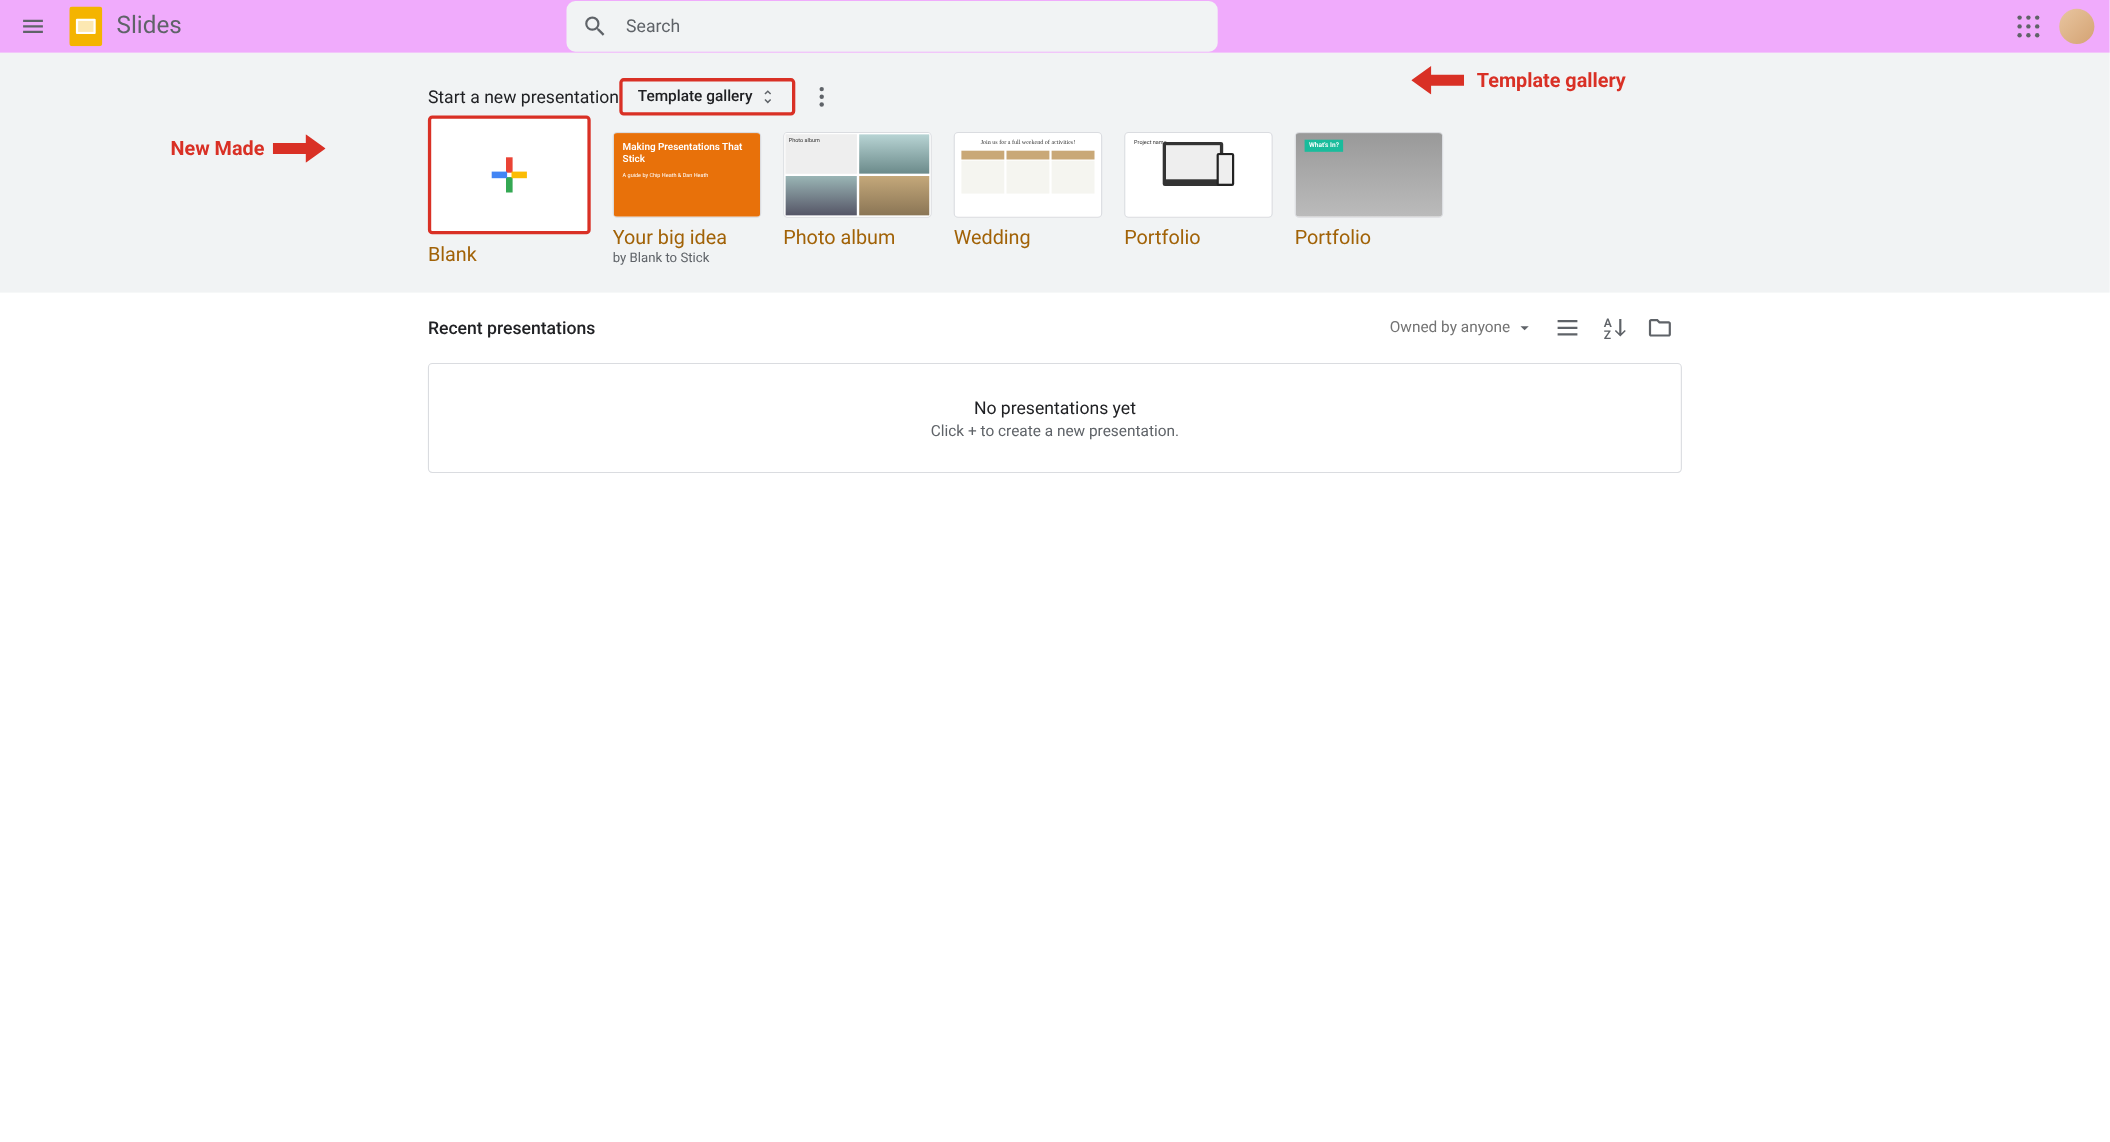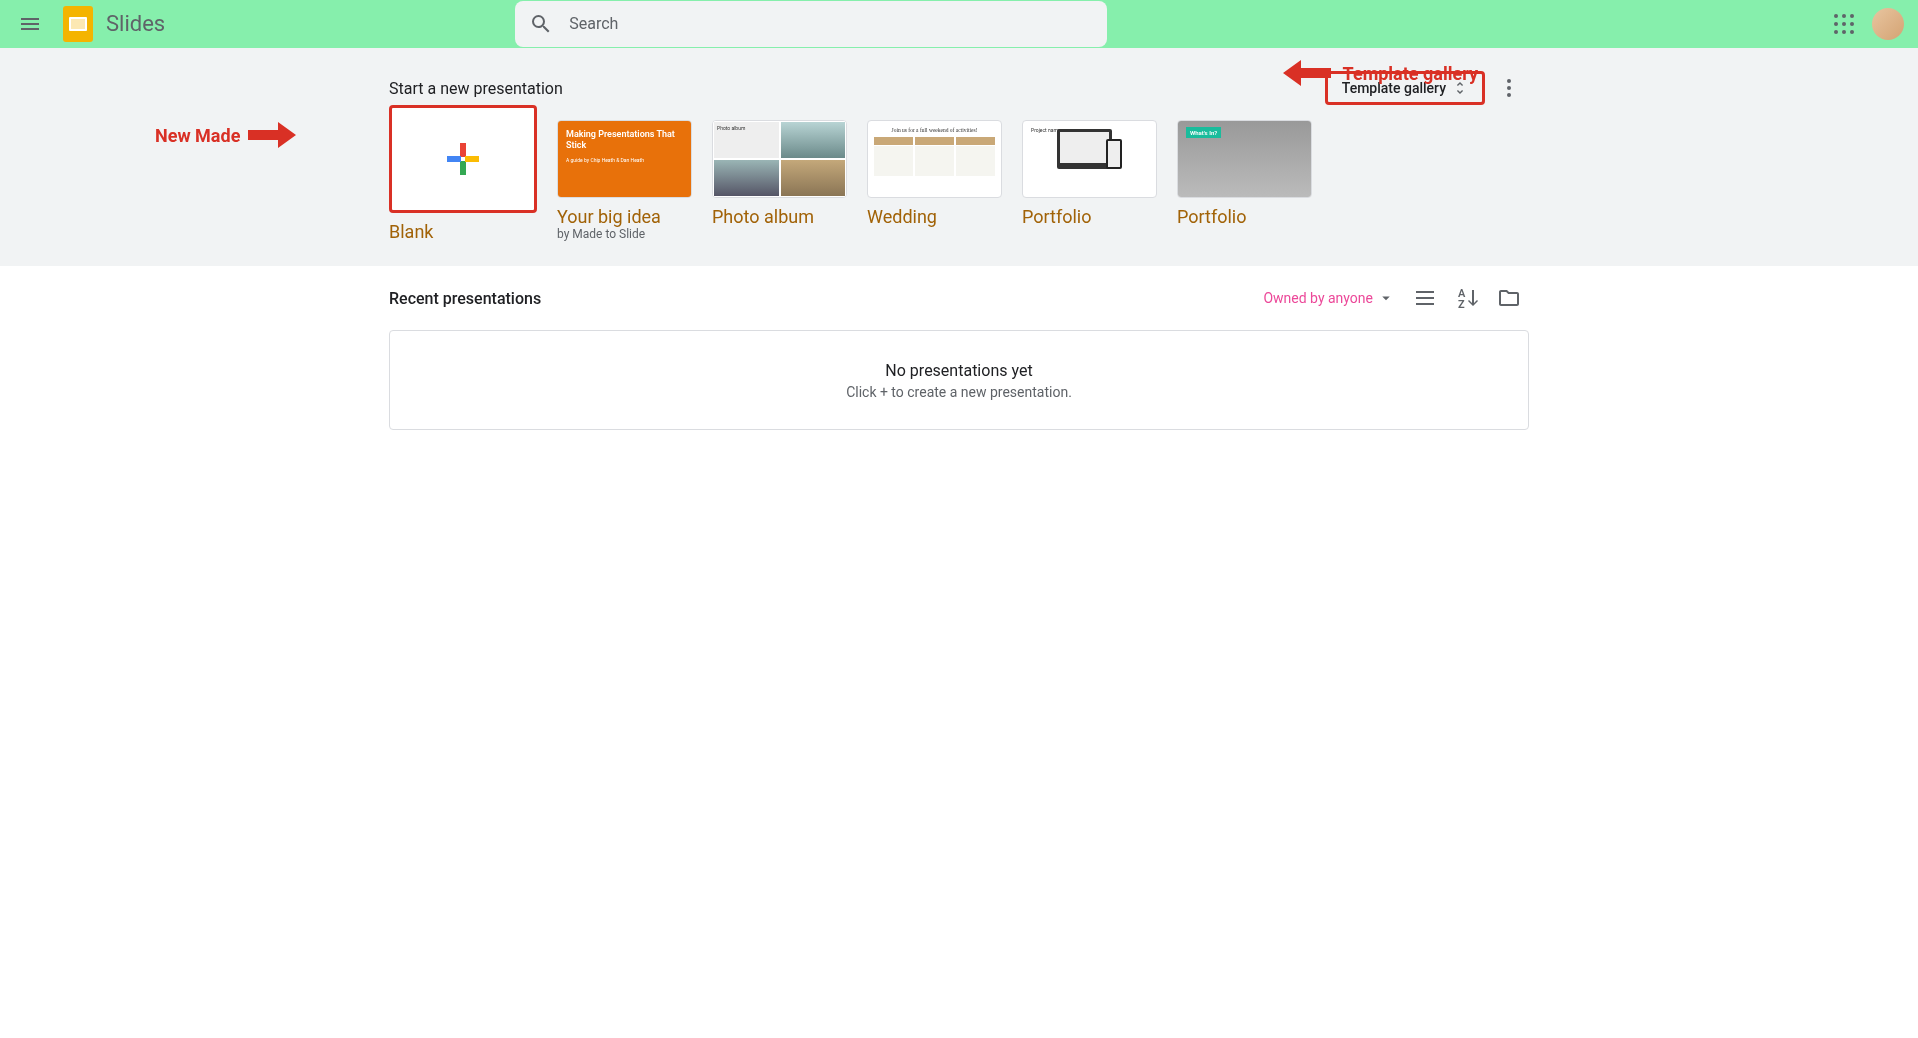--- a/index.html
+++ b/index.html
@@ -13,21 +13,21 @@
       width: 1918px;
       height: 1038px;
       position: relative;
     }
     .header {
       height: 48px;
       display: flex;
       align-items: center;
       padding: 0 6px;
       border-bottom: 1px solid transparent;
-      background: #86efac;
+      background: #f0abfc;
     }
     .hamburger {
       width: 48px;
       height: 48px;
       display: flex;
       align-items: center;
       justify-content: center;
       cursor: pointer;
       border-radius: 50%;
     }
@@ -112,21 +112,20 @@
       width: 100%;
     }
     .template-inner {
       max-width: 1180px;
       margin: 0 auto;
       padding: 0 20px;
     }
     .template-header {
       display: flex;
       align-items: center;
-      justify-content: space-between;
       height: 48px;
       margin-bottom: 8px;
       position: relative;
     }
     .template-header-title {
       font-size: 16px;
       color: #202124;
       font-weight: 400;
     }
     .template-gallery-btn {
@@ -251,21 +250,21 @@
       display: flex;
       align-items: center;
       gap: 2px;
     }
     .owned-by {
       display: flex;
       align-items: center;
       gap: 4px;
       cursor: pointer;
       font-size: 14px;
-      color: #ec4899;
+      color: #737373;
       padding: 6px 8px;
       border-radius: 4px;
     }
     .icon-btn {
       width: 40px;
       height: 40px;
       display: flex;
       align-items: center;
       justify-content: center;
       cursor: pointer;
@@ -414,21 +413,21 @@
       </div>
 
       <div class="template-card">
         <div class="template-thumb">
           <div class="thumb-orange">
             <div style="font-size:9px; font-weight:600; line-height:1.2;">Making Presentations That Stick</div>
             <div style="font-size:5px; margin-top:6px;">A guide by Chip Heath &amp; Dan Heath</div>
           </div>
         </div>
         <div class="template-name">Your big idea</div>
-        <div class="template-subtitle">by Made to Slide</div>
+        <div class="template-subtitle">by Blank to Stick</div>
       </div>
 
       <div class="template-card">
         <div class="template-thumb">
           <div class="thumb-album">
             <div class="thumb-album-cell" style="background:#eee;font-size:5px;padding:3px;color:#333;">Photo album</div>
             <div class="thumb-album-cell" style="background:linear-gradient(#b8d4d4,#6b8a8a);"></div>
             <div class="thumb-album-cell" style="background:linear-gradient(#9ab5b5,#556);"></div>
             <div class="thumb-album-cell" style="background:linear-gradient(#c4a87a,#8a7555);"></div>
           </div>

